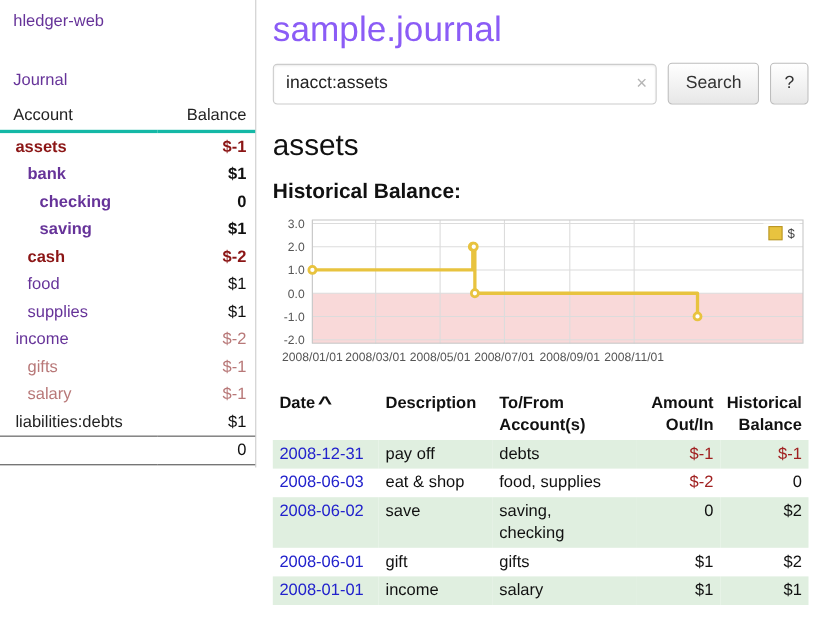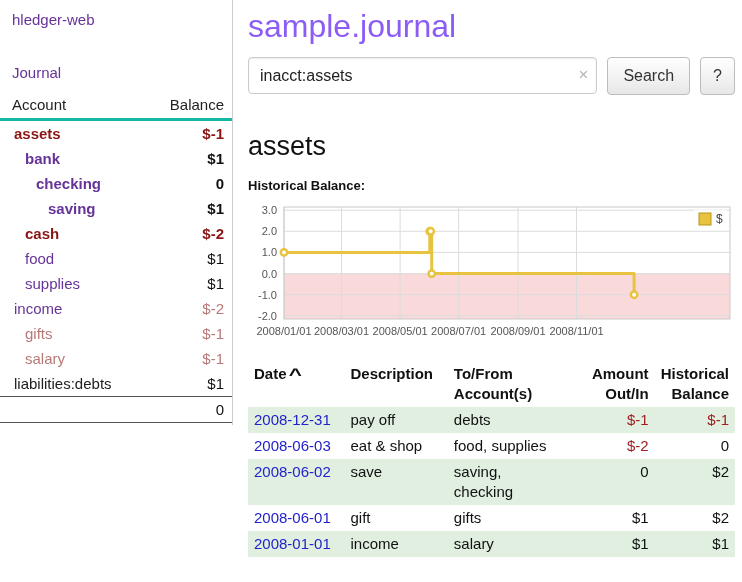--- a/index.html
+++ b/index.html
@@ -31,40 +31,40 @@
   .name-neg-muted { color:var(--neg-muted); }
   .name-plain { color:#222; }
   .bal-plain { color:#111; }
   .bal-neg-strong { color:var(--neg-strong); }
   .bal-neg-muted { color:var(--neg-muted); }
   tr.total-row td { border-top:1px solid #555; border-bottom:1px solid #555; }
 
   
   .main { position:absolute; left:248px; top:0; width:487px; }
   h1.page-title { font-size:32px; font-weight:normal; color:#8b5cf6; margin:8px 0 12px 0; letter-spacing:0; }
-  .search-row { display:flex; align-items:flex-start; gap:10px; margin-bottom:36px; }
+  .search-row { display:flex; align-items:center; gap:10px; margin-bottom:22px; }
   .search-wrap { position:relative; width:352px; }
   .search-input {
     width:100%; height:37px; border:1px solid #ccc; border-radius:4px;
     padding:6px 30px 6px 11px; font-size:16px; color:#222;
     font-family:"Liberation Sans", sans-serif;
     box-shadow:inset 0 1px 2px rgba(0,0,0,.08); outline:none;
   }
   .clear-x {
     position:absolute; right:9px; top:8px; color:#b5b5b5; font-size:17px;
     line-height:20px; cursor:pointer;
   }
   .btn {
     height:38px; border:1px solid #bdbdbd; border-radius:4px; cursor:pointer;
     background:linear-gradient(#ffffff,#e7e7e7); color:#333; font-size:16px;
     font-family:"Liberation Sans", sans-serif; padding:0 15px;
   }
   .btn.help { padding:0 12px; }
   h2.account-heading { font-size:27px; font-weight:normal; color:#111; margin:0 0 16px 0; }
-  h3.chart-title { font-size:13px; font-weight:bold; margin:0 0 6px 0; }
+  h3.chart-title { font-size:19px; font-weight:bold; margin:0 0 6px 0; }
   .chart-box { width:492px; height:150px; }
 
   
   table.register { width:100%; border-collapse:collapse; margin-top:12px; font-size:15px; }
   table.register th {
     font-weight:bold; text-align:left; vertical-align:top; padding:3px 6px; line-height:20px;
   }
   table.register th.num, table.register td.num { text-align:right; }
   table.register td { padding:3px 6px; vertical-align:top; line-height:20px; }
   tr.shaded { background:var(--row-shade); }
@@ -95,21 +95,21 @@
         </tr>
         <tr>
           <td style="padding-left: 25px;"><span class="acct name-link b">bank</span></td>
           <td class="bal bal-plain b">$1</td>
         </tr>
         <tr>
           <td style="padding-left: 36px;"><span class="acct name-link b">checking</span></td>
           <td class="bal bal-plain b">0</td>
         </tr>
         <tr>
-          <td style="padding-left: 48px;"><span class="acct name-link b">saving</span></td>
+          <td style="padding-left: 36px;"><span class="acct name-link b">saving</span></td>
           <td class="bal bal-plain b">$1</td>
         </tr>
         <tr>
           <td style="padding-left: 25px;"><span class="acct name-neg-strong b">cash</span></td>
           <td class="bal bal-neg-strong b">$-2</td>
         </tr>
         <tr>
           <td style="padding-left: 25px;"><span class="acct name-link">food</span></td>
           <td class="bal bal-plain">$1</td>
         </tr>

